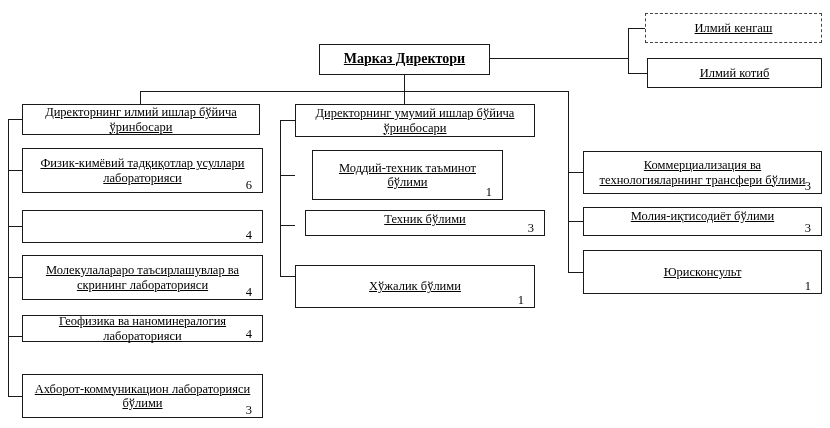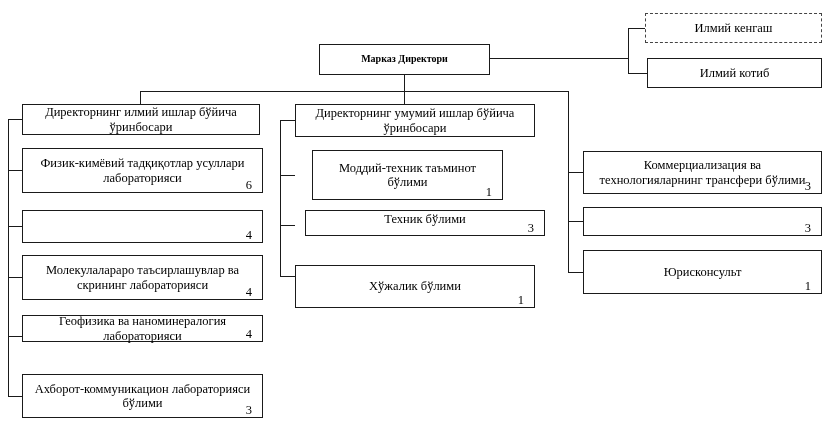--- a/index.html
+++ b/index.html
@@ -20,30 +20,31 @@
     align-items:center;
     justify-content:center;
     text-align:center;
     font-size:12.5px;
     line-height:14.5px;
   }
   .box .lbl{
     white-space:pre-line;
     padding:0 6px;
     display:block;
+    text-decoration:underline;
   }
   .box .cnt{
     position:absolute;
     right:10px;
     bottom:0px;
     font-size:12.5px;
     line-height:14px;
   }
   .box.dashed{border:1px dashed #444;}
-  .box.bold{font-weight:bold;font-size:10px;}
+  .box.bold{font-weight:bold;font-size:14px;}
   .line{
     position:absolute;
     background:#1a1a1a;
   }
 </style>
 </head>
 <body>
 
 <div id="canvas">
 
@@ -139,20 +140,21 @@
     <span class="cnt">1</span>
   </div>
 
   <div class="box" style="left:583px;top:151px;width:239px;height:43px">
     <span class="lbl">Коммерциализация ва
 технологияларнинг трансфери бўлими</span>
     <span class="cnt">3</span>
   </div>
 
   <div class="box" style="left:583px;top:207px;width:239px;height:29px">
+    <span class="lbl" style="align-self:flex-start;width:100%;padding-top:1px">Молия-иқтисодиёт бўлими</span>
     <span class="cnt">3</span>
   </div>
 
   <div class="box" style="left:583px;top:250px;width:239px;height:44px">
     <span class="lbl">Юрисконсульт</span>
     <span class="cnt">1</span>
   </div>
 
 </div>
 

